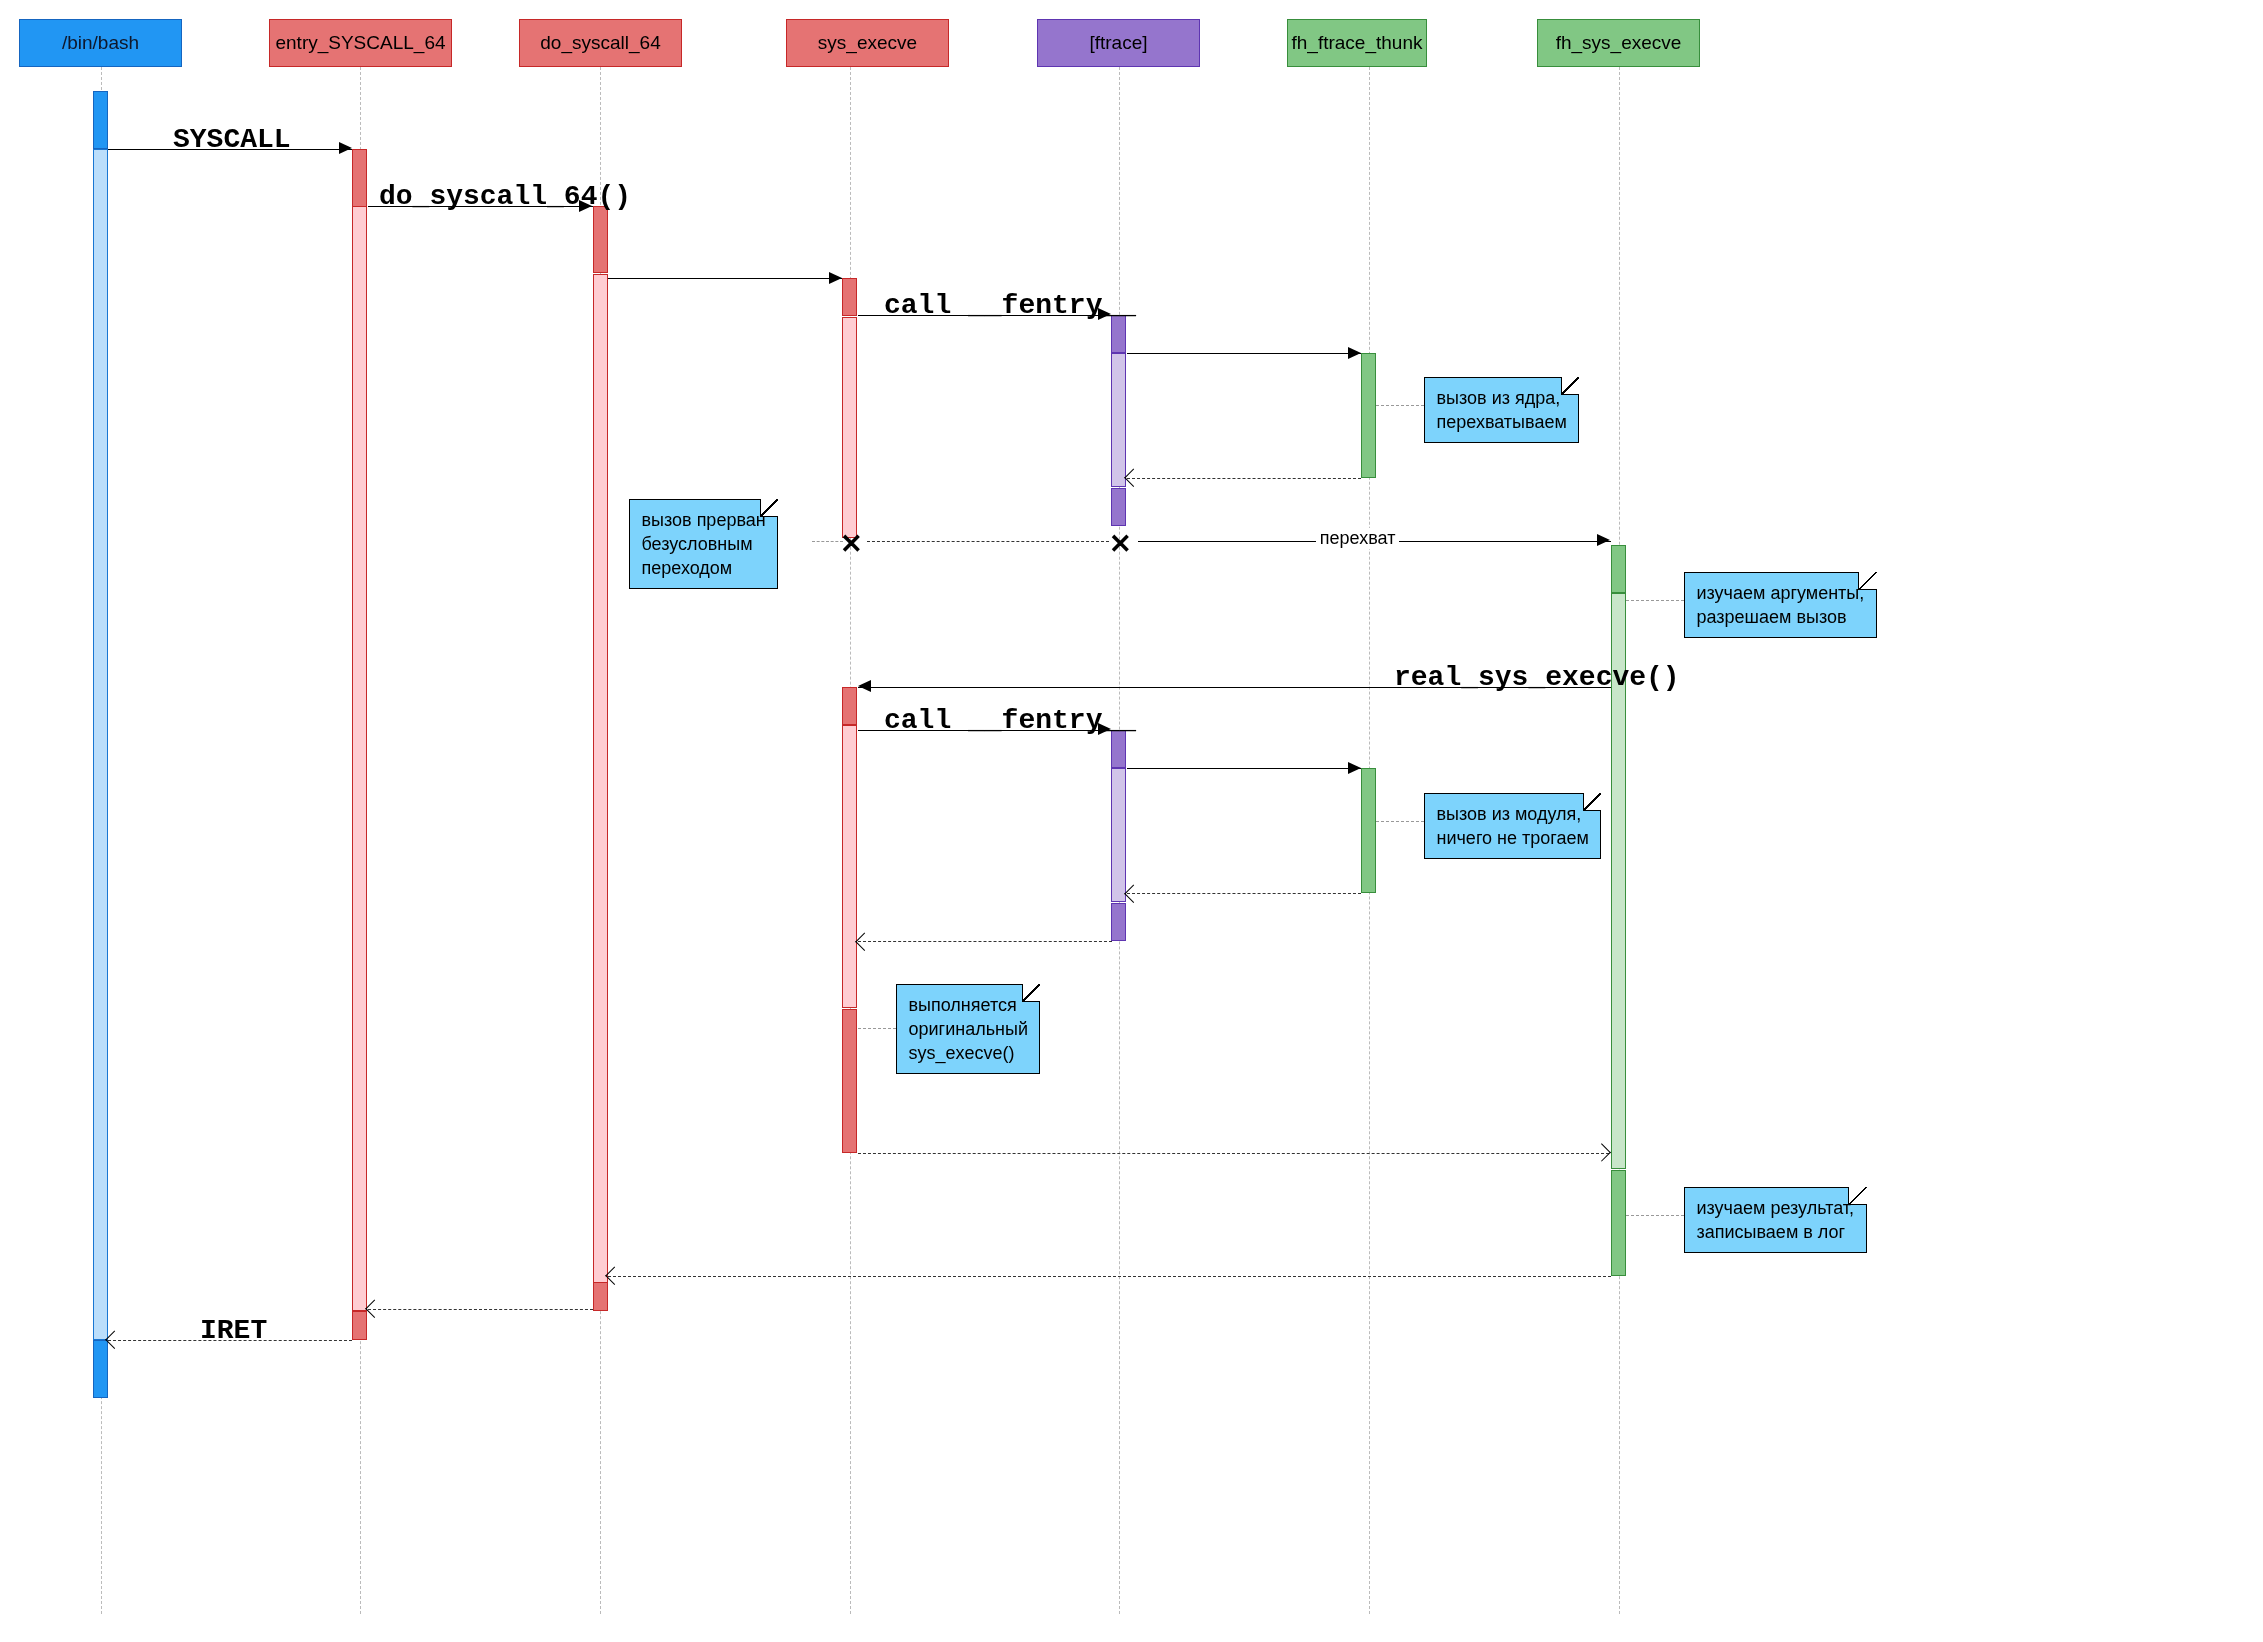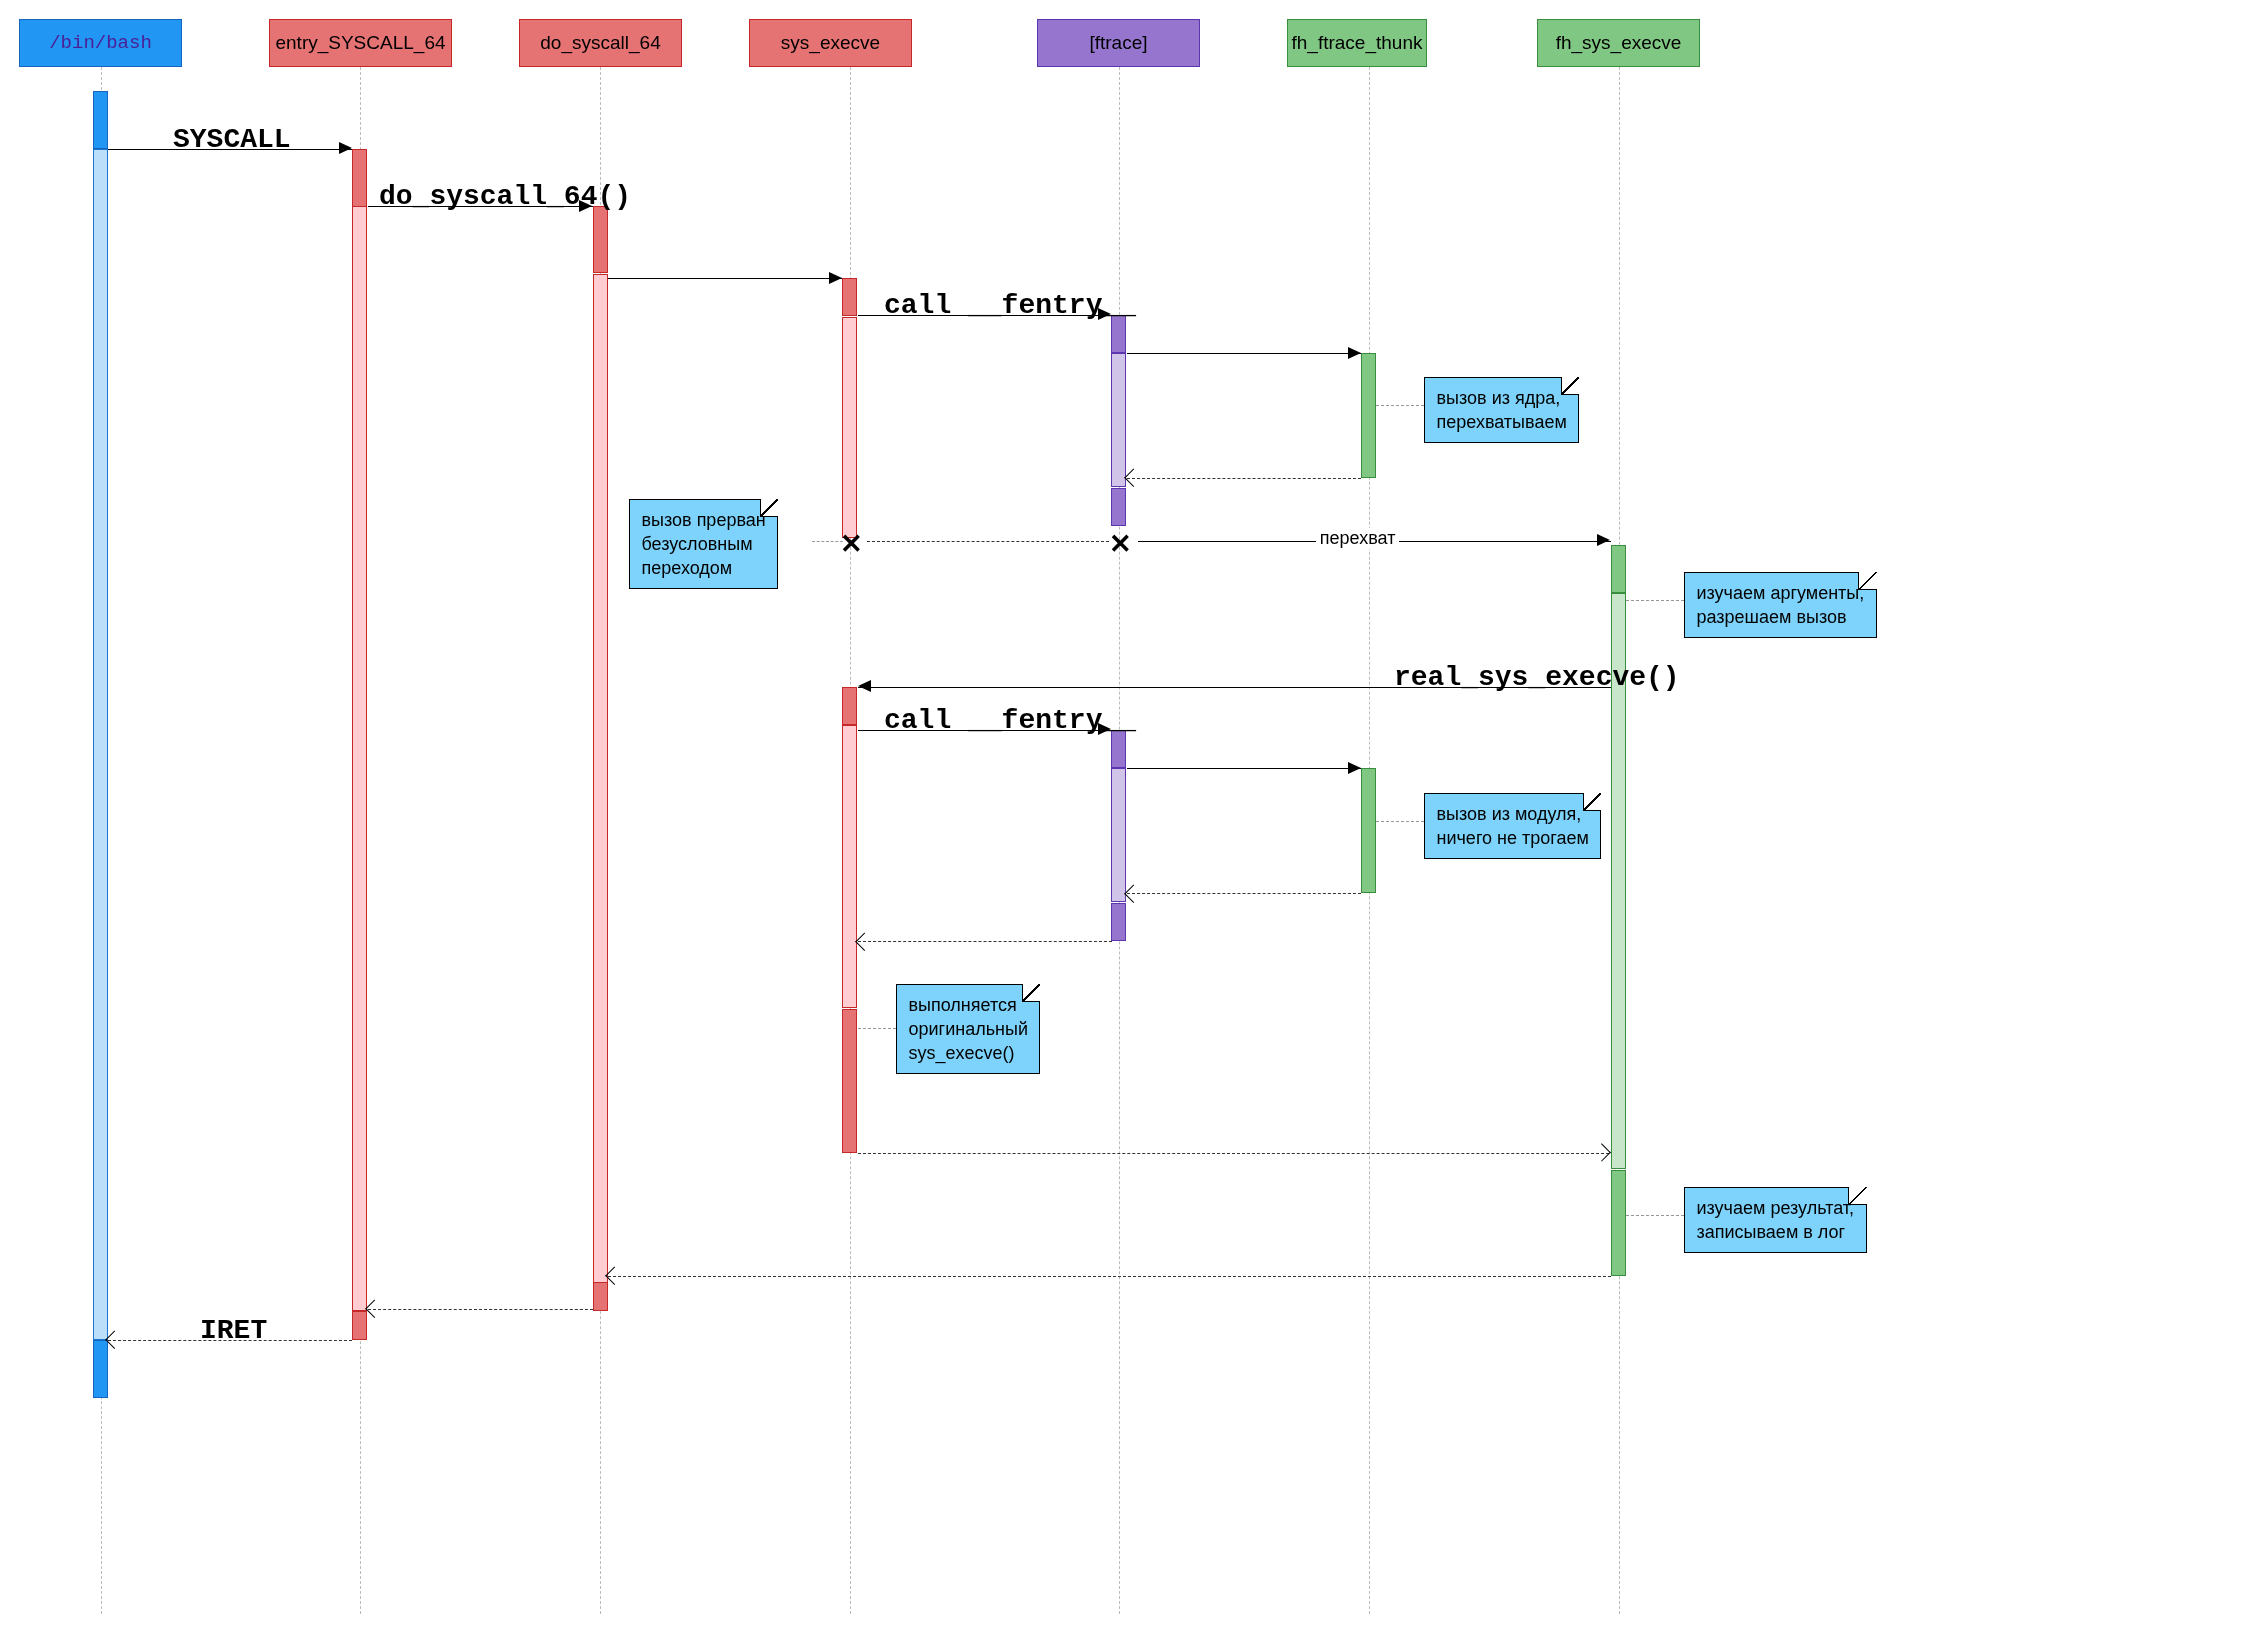--- a/index.html
+++ b/index.html
@@ -15,21 +15,21 @@
     position: absolute;
     top: 0;
     height: 48px;
     display: flex;
     align-items: center;
     justify-content: center;
     border: 1.9px solid #333;
     font-size: 19px;
     font-weight: normal;
   }
-  .hdr-blue { background: #2196f3; border-color: #1565c0; color: #4c1d95; font-family: Liberation Mono, monospace; }
+  .hdr-blue { background: #2196f3; border-color: #1565c0; color: #0f172a; }
   .hdr-red { background: #e57373; border-color: #c62828; color: #000; }
   .hdr-purple { background: #9575cd; border-color: #5e35b1; color: #000; }
   .hdr-green { background: #81c784; border-color: #388e3c; color: #000; }
 
   .lifeline {
     position: absolute;
     top: 48px;
     width: 0;
     border-left: 1.9px dashed #bbb;
   }
@@ -132,21 +132,21 @@
 
   <div class="participant-header hdr-blue" style="left:0; width:163px;">
       <span>/bin/bash</span>
     </div>
   <div class="participant-header hdr-red" style="left:250px; width:183px;">
       <span>entry_SYSCALL_64</span>
     </div>
   <div class="participant-header hdr-red" style="left:500px; width:163px;">
       <span>do_syscall_64</span>
     </div>
-  <div class="participant-header hdr-red" style="left:730px; width:163px;">
+  <div class="participant-header hdr-red" style="left:767px; width:163px;">
       <span>sys_execve</span>
     </div>
   <div class="participant-header hdr-purple" style="left:1018px; width:163px;">
       <span>[ftrace]</span>
     </div>
   <div class="participant-header hdr-green" style="left:1268px; width:140px;">
       <span>fh_ftrace_thunk</span>
     </div>
   <div class="participant-header hdr-green" style="left:1518px; width:163px;">
       <span>fh_sys_execve</span>

